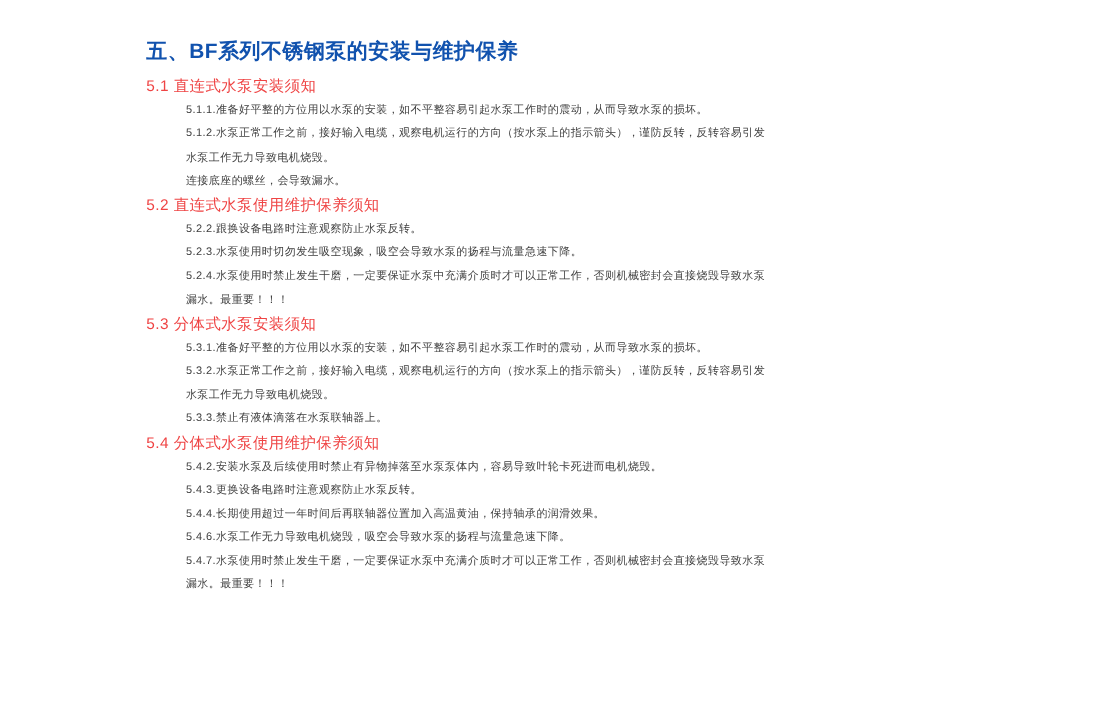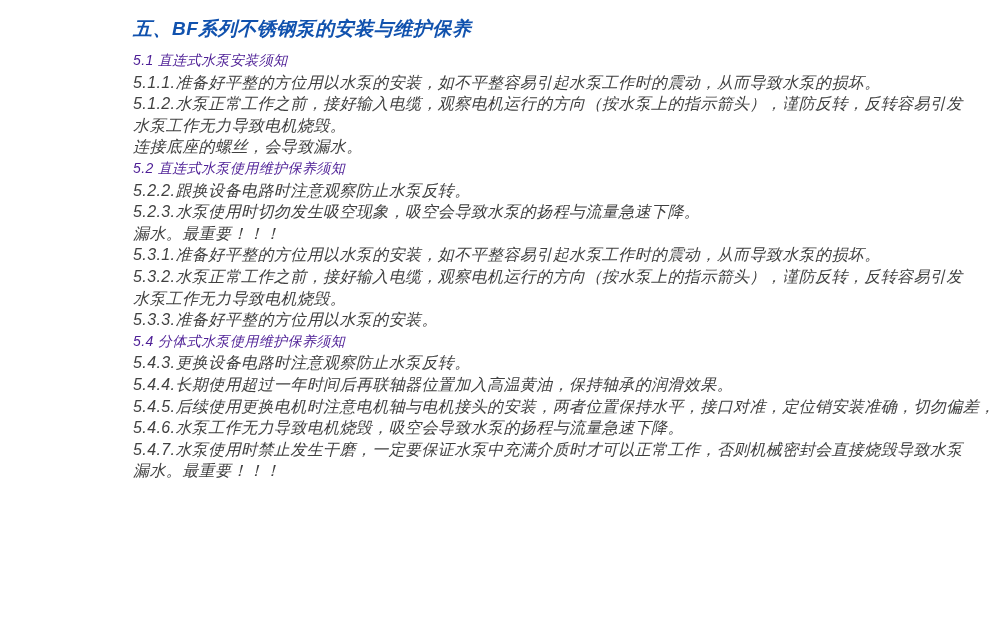--- a/index.html
+++ b/index.html
@@ -10,67 +10,69 @@
   body {
     width: 1000px;
     height: 639px;
     position: relative;
     overflow: hidden;
     font-family: "Liberation Sans", sans-serif;
   }
   .page {
     position: absolute;
     left: 133px;
-    top: 16px;
+    top: 34px;
     width: 800px;
-    font-style: italic;
   }
   .doc-title {
     margin: 0 0 8px 0;
     font-size: 19px;
     font-weight: bold;
     color: #1152ae;
     letter-spacing: 0.5px;
     white-space: nowrap;
   }
   .body-line {
-    font-size: 16px;
+    font-size: 10px;
     color: #404040;
     line-height: 21.6px;
     letter-spacing: 0.4px;
     white-space: nowrap;
+    margin-left: 36px;
   }
   .section-heading {
     font-size: 14px;
-    color: #4c1d95;
+    color: #ef4444;
     line-height: 21.6px;
     letter-spacing: 0.4px;
     white-space: nowrap;
   }
 </style>
 </head>
 <body>
 
 <div class="page">
   <h1 class="doc-title">五、BF系列不锈钢泵的安装与维护保养</h1>
   <div id="doc-body">
       <div class="section-heading">5.1  直连式水泵安装须知</div>
       <div class="body-line">5.1.1.准备好平整的方位用以水泵的安装，如不平整容易引起水泵工作时的震动，从而导致水泵的损坏。</div>
       <div class="body-line">5.1.2.水泵正常工作之前，接好输入电缆，观察电机运行的方向（按水泵上的指示箭头），谨防反转，反转容易引发</div>
       <div class="body-line">水泵工作无力导致电机烧毁。</div>
       <div class="body-line">连接底座的螺丝，会导致漏水。</div>
       <div class="section-heading">5.2  直连式水泵使用维护保养须知</div>
       <div class="body-line">5.2.2.跟换设备电路时注意观察防止水泵反转。</div>
       <div class="body-line">5.2.3.水泵使用时切勿发生吸空现象，吸空会导致水泵的扬程与流量急速下降。</div>
+      <div class="body-line">5.2.4.水泵使用时禁止发生干磨，一定要保证水泵中充满介质时才可以正常工作，否则机械密封会直接烧毁导致水泵</div>
       <div class="body-line">漏水。最重要！！！</div>
+      <div class="section-heading">5.3  分体式水泵安装须知</div>
       <div class="body-line">5.3.1.准备好平整的方位用以水泵的安装，如不平整容易引起水泵工作时的震动，从而导致水泵的损坏。</div>
       <div class="body-line">5.3.2.水泵正常工作之前，接好输入电缆，观察电机运行的方向（按水泵上的指示箭头），谨防反转，反转容易引发</div>
       <div class="body-line">水泵工作无力导致电机烧毁。</div>
-      <div class="body-line">5.3.3.准备好平整的方位用以水泵的安装。</div>
+      <div class="body-line">5.3.3.禁止有液体滴落在水泵联轴器上。</div>
       <div class="section-heading">5.4  分体式水泵使用维护保养须知</div>
+      <div class="body-line">5.4.2.安装水泵及后续使用时禁止有异物掉落至水泵泵体内，容易导致叶轮卡死进而电机烧毁。</div>
       <div class="body-line">5.4.3.更换设备电路时注意观察防止水泵反转。</div>
       <div class="body-line">5.4.4.长期使用超过一年时间后再联轴器位置加入高温黄油，保持轴承的润滑效果。</div>
-      <div class="body-line">5.4.5.后续使用更换电机时注意电机轴与电机接头的安装，两者位置保持水平，接口对准，定位销安装准确，切勿偏差，</div>
       <div class="body-line">5.4.6.水泵工作无力导致电机烧毁，吸空会导致水泵的扬程与流量急速下降。</div>
       <div class="body-line">5.4.7.水泵使用时禁止发生干磨，一定要保证水泵中充满介质时才可以正常工作，否则机械密封会直接烧毁导致水泵</div>
       <div class="body-line">漏水。最重要！！！</div>
     </div>
 </div>
 
 </body></html>

